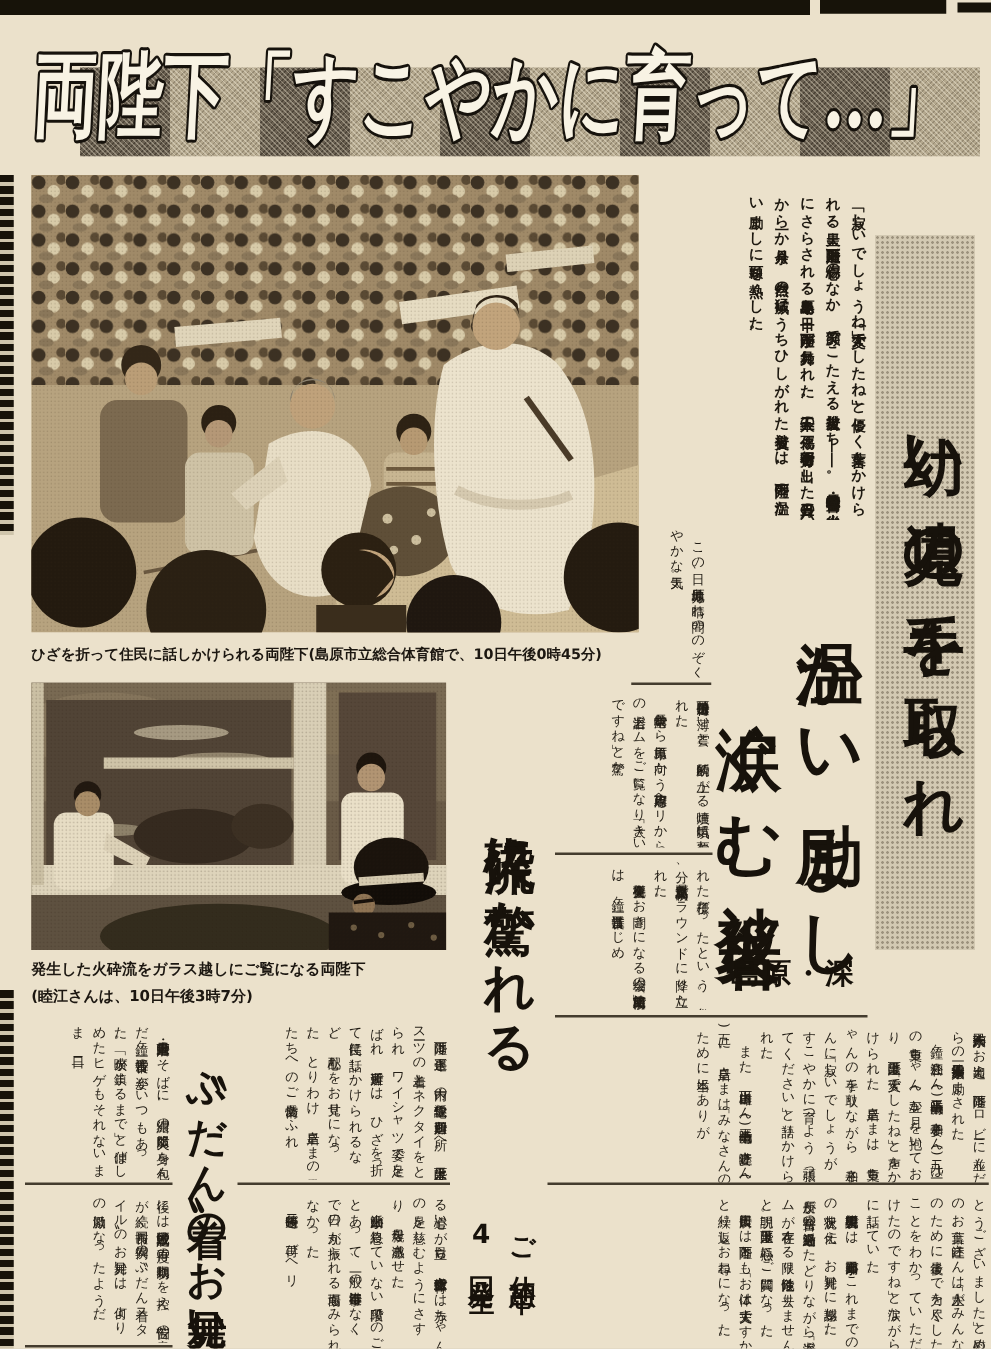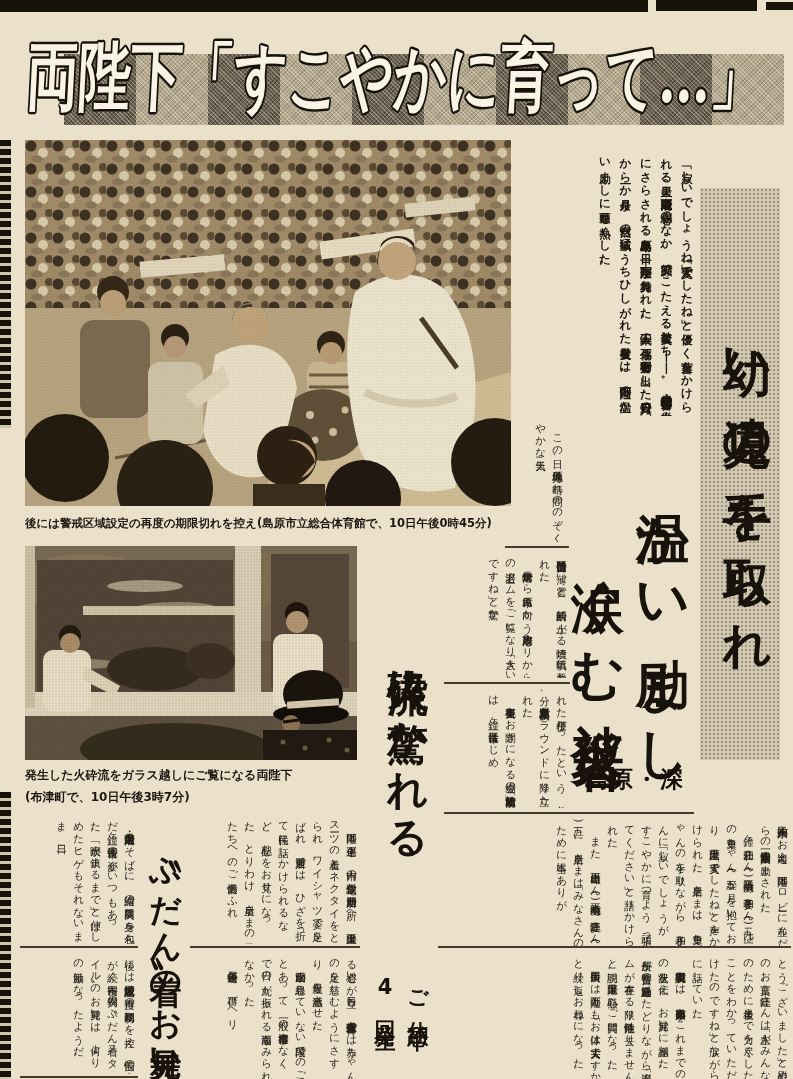--- a/index.html
+++ b/index.html
@@ -125,21 +125,21 @@
       <circle cx="140" cy="348" r="48" fill="#2a2013"></circle>
       <circle cx="262" cy="316" r="30" fill="#2b2012"></circle>
       <path d="M262,300 A30,30 0 0 1 290,322 L276,338 A24,20 0 0 0 262,300 Z" fill="#c3a57d"></path>
       <rect x="228" y="344" width="72" height="22" fill="#3a2d1c"></rect>
       <circle cx="338" cy="358" r="38" fill="#1f1710"></circle>
       <circle cx="470" cy="322" r="44" fill="#241b10"></circle>
     </g>
     <rect width="486" height="366" fill="url(#dots1)"></rect>
   </svg>
 
-  <div class="abs caption" style="left:25px;top:508px;width:486px;height:34px;font-size:11.5px;line-height:30px;">後には警戒区域設定の再度の期限切れを控え(島原市立総合体育館で、10日午後0時45分)</div>
+  <div class="abs caption" style="left:25px;top:508px;width:486px;height:34px;font-size:11.5px;line-height:30px;">ひざを折って住民に話しかけられる両陛下(島原市立総合体育館で、10日午後0時45分)</div>
 
   <svg class="abs" style="left:25px;top:546px;" width="332" height="214" viewBox="0 0 332 214">
     <defs>
       <pattern id="dots2" width="3" height="3" patternUnits="userSpaceOnUse">
         <circle cx="1" cy="1" r="0.65" fill="rgba(40,28,14,0.22)"></circle>
       </pattern>
     </defs>
     <rect width="332" height="214" fill="#6a5b47"></rect>
     <rect x="0" y="0" width="332" height="95" fill="#796a53"></rect>
     <ellipse cx="60" cy="38" rx="70" ry="30" fill="#8d7d63" opacity="0.6"></ellipse>
@@ -182,21 +182,21 @@
       <circle cx="258" cy="196" r="2.5" fill="#6d5c42"></circle>
         <circle cx="280" cy="202" r="2.5" fill="#6d5c42"></circle>
       <circle cx="304" cy="194" r="2.5" fill="#6d5c42"></circle>
         <circle cx="322" cy="204" r="2.5" fill="#6d5c42"></circle>
     </g>
     <rect width="332" height="214" fill="url(#dots2)"></rect>
   </svg>
 
   <div class="abs caption" style="left:25px;top:764px;width:332px;height:46px;font-size:12px;line-height:22px;text-align:left;">
     <div>発生した火砕流をガラス越しにご覧になる両陛下</div>
-    <div>(布津町で、10日午後3時7分)</div>
+    <div>(睦江さんは、10日午後3時7分)</div>
   </div>
 
   <div class="abs stripbg" style="left:700px;top:188px;width:80px;height:572px;">
     <div class="vh" style="width:80px;height:572px;font-size:49px;letter-spacing:6px;padding-top:6px;">幼い遺児の手を取られ</div>
   </div>
 
   <div class="abs vtext lead" style="left:531px;top:150px;width:166px;height:266px;">
     <p class="ind">「寂しいでしょうね」「大変でしたね」と優しく言葉をかけられる天皇、皇后両陛下。傷心のなか、笑顔でこたえる被災者たち――。長崎県雲仙・普賢岳の火山災害にさらされる島原半島を十日、両陛下が見舞われた。五十二人の死傷、行方不明者を出した六月三日の大火砕流から一か月余り。自然の猛威にうちひしがれた被災者らは、両陛下の温かい励ましに目頭を熱くした。</p>
   </div>
 

